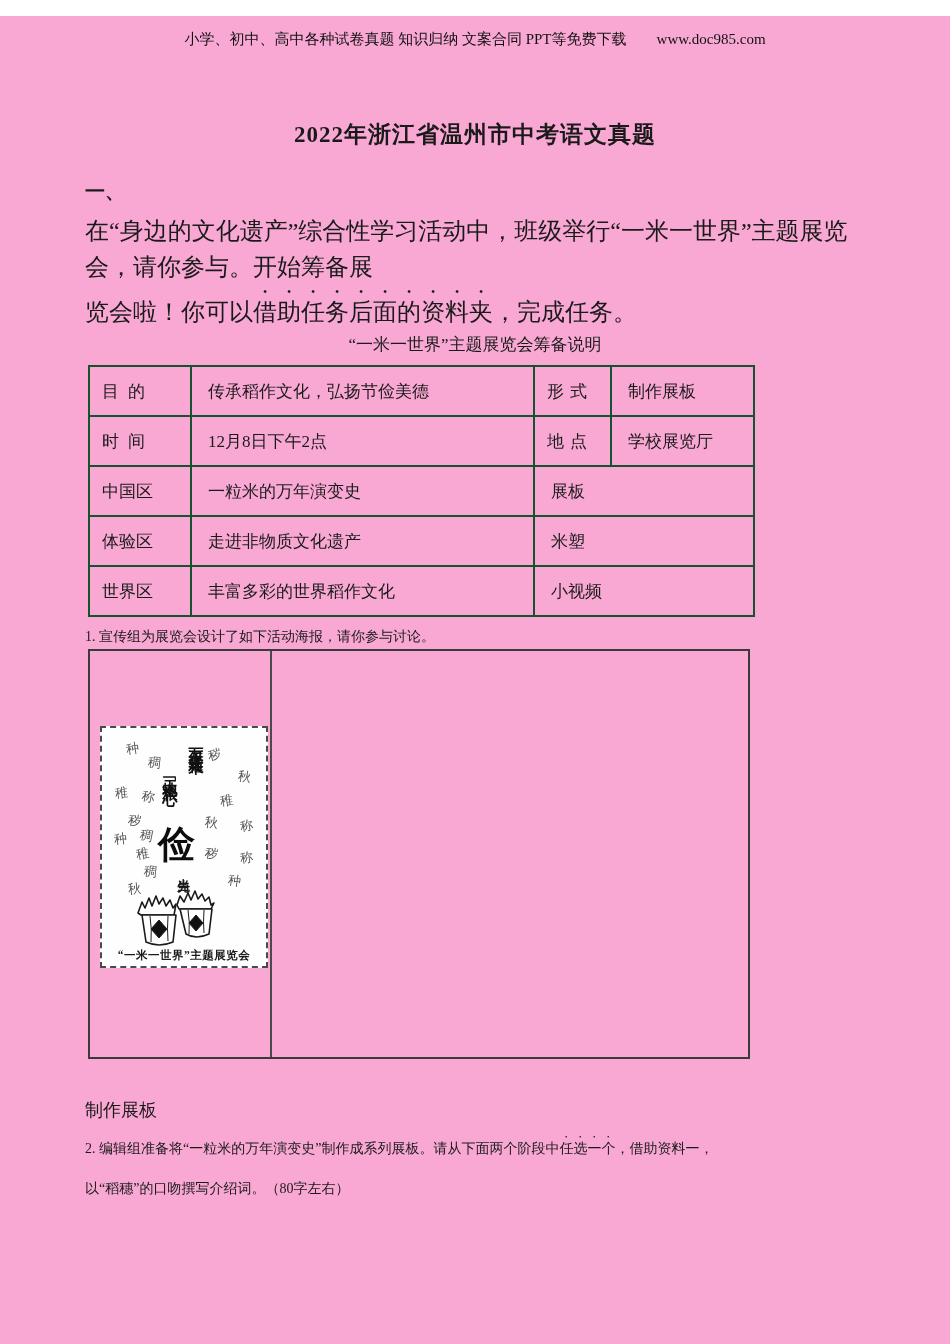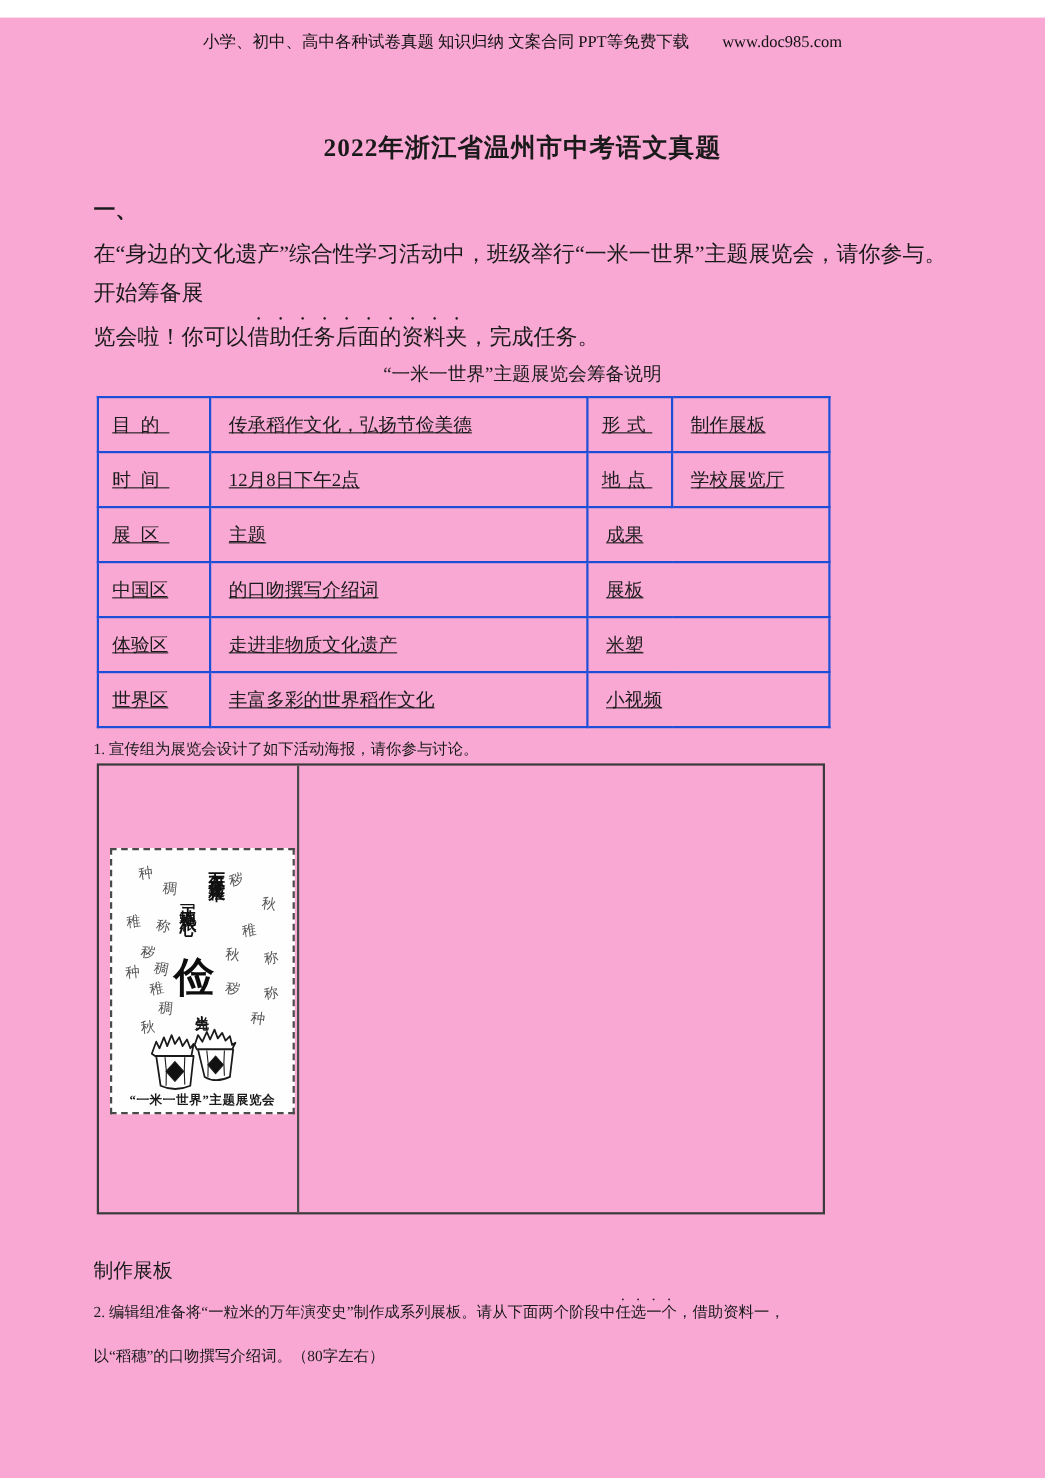--- a/index.html
+++ b/index.html
@@ -33,21 +33,21 @@
     letter-spacing: 1px;
   }
   .section-label {
     margin: 22px 0 0 85px;
     font-size: 20px;
     line-height: 28px;
     font-weight: bold;
   }
   .intro {
     margin: 8px 85px 0 85px;
-    font-size: 20px;
+    font-size: 24px;
     line-height: 36px;
     white-space: pre-line;
   }
   .emph {
     -webkit-text-emphasis: filled dot #1a1a1a;
     text-emphasis: filled dot #1a1a1a;
     -webkit-text-emphasis-position: over;
     text-emphasis-position: over right;
   }
   .table-caption {
@@ -57,26 +57,25 @@
     line-height: 26px;
   }
   table.prep-table {
     margin: 7px 0 0 88px;
     border-collapse: collapse;
     table-layout: fixed;
     width: 665px;
     font-size: 17px;
   }
   table.prep-table td {
-    border: 2px solid #1d4ed8;
+    border: 2px solid #14532d;
     height: 48px;
     padding: 0 4px 0 12px;
     vertical-align: middle;
     overflow: hidden;
-    text-decoration: underline;
   }
   table.prep-table td.val { padding-left: 16px; }
   table.prep-table td.spread { letter-spacing: 9px; }
   table.prep-table td.spread2 { letter-spacing: 6px; }
 
   .sub-heading {
     margin: 10px 0 0 85px;
     font-size: 18px;
     line-height: 26px;
   }
@@ -196,27 +195,22 @@
       <td class="spread2">形式</td>
       <td class="val">制作展板</td>
     </tr>
     <tr>
       <td class="spread">时间</td>
       <td class="val">12月8日下午2点</td>
       <td class="spread2">地点</td>
       <td class="val">学校展览厅</td>
     </tr>
     <tr>
-      <td class="spread">展区</td>
-      <td class="val">主题</td>
-      <td class="val" colspan="2">成果</td>
-    </tr>
-    <tr>
       <td>中国区</td>
-      <td class="val">的口吻撰写介绍词</td>
+      <td class="val">一粒米的万年演变史</td>
       <td class="val" colspan="2">展板</td>
     </tr>
     <tr>
       <td>体验区</td>
       <td class="val">走进非物质文化遗产</td>
       <td class="val" colspan="2">米塑</td>
     </tr>
     <tr>
       <td>世界区</td>
       <td class="val">丰富多彩的世界稻作文化</td>

